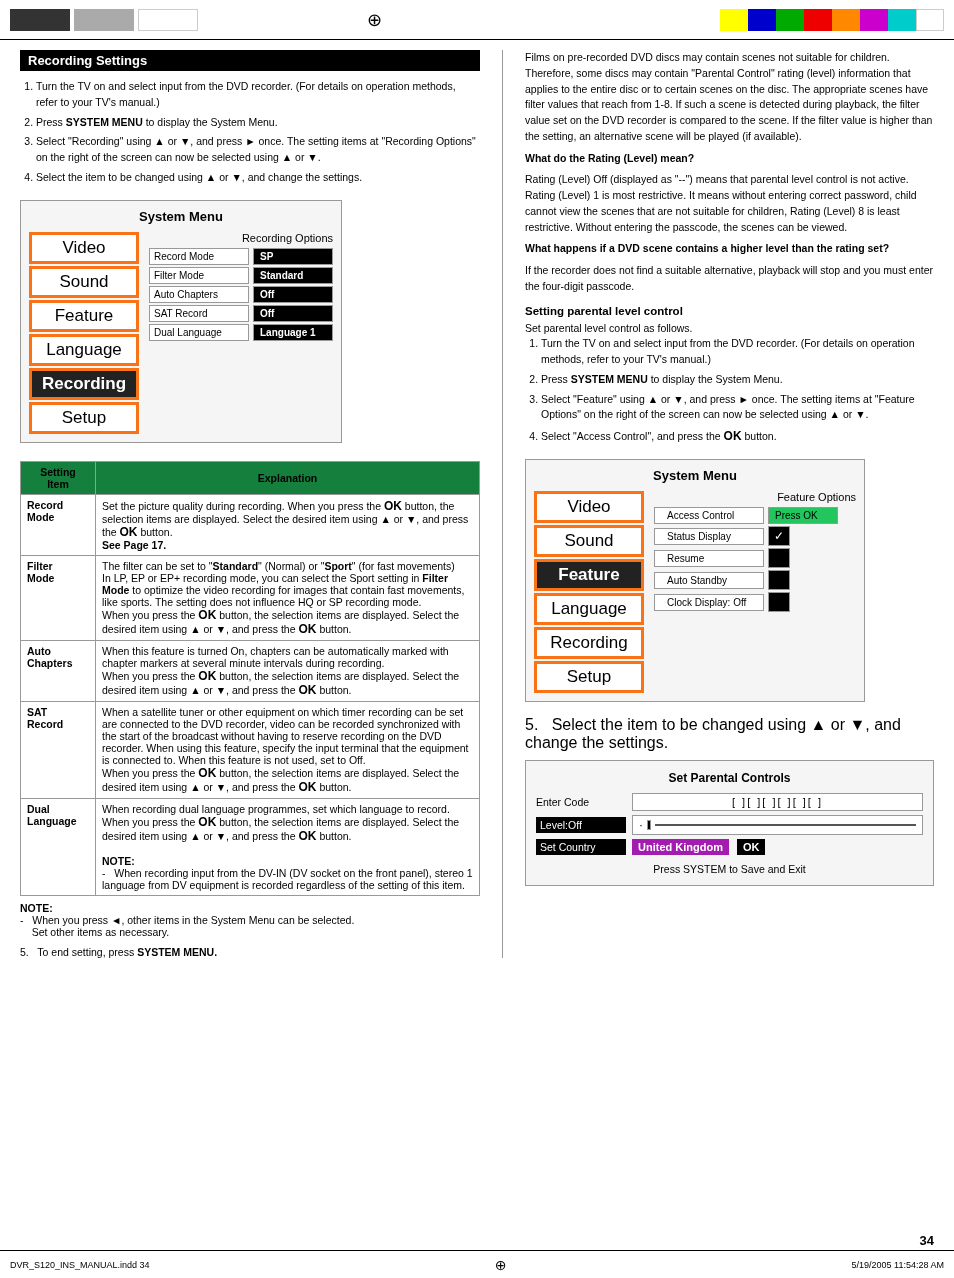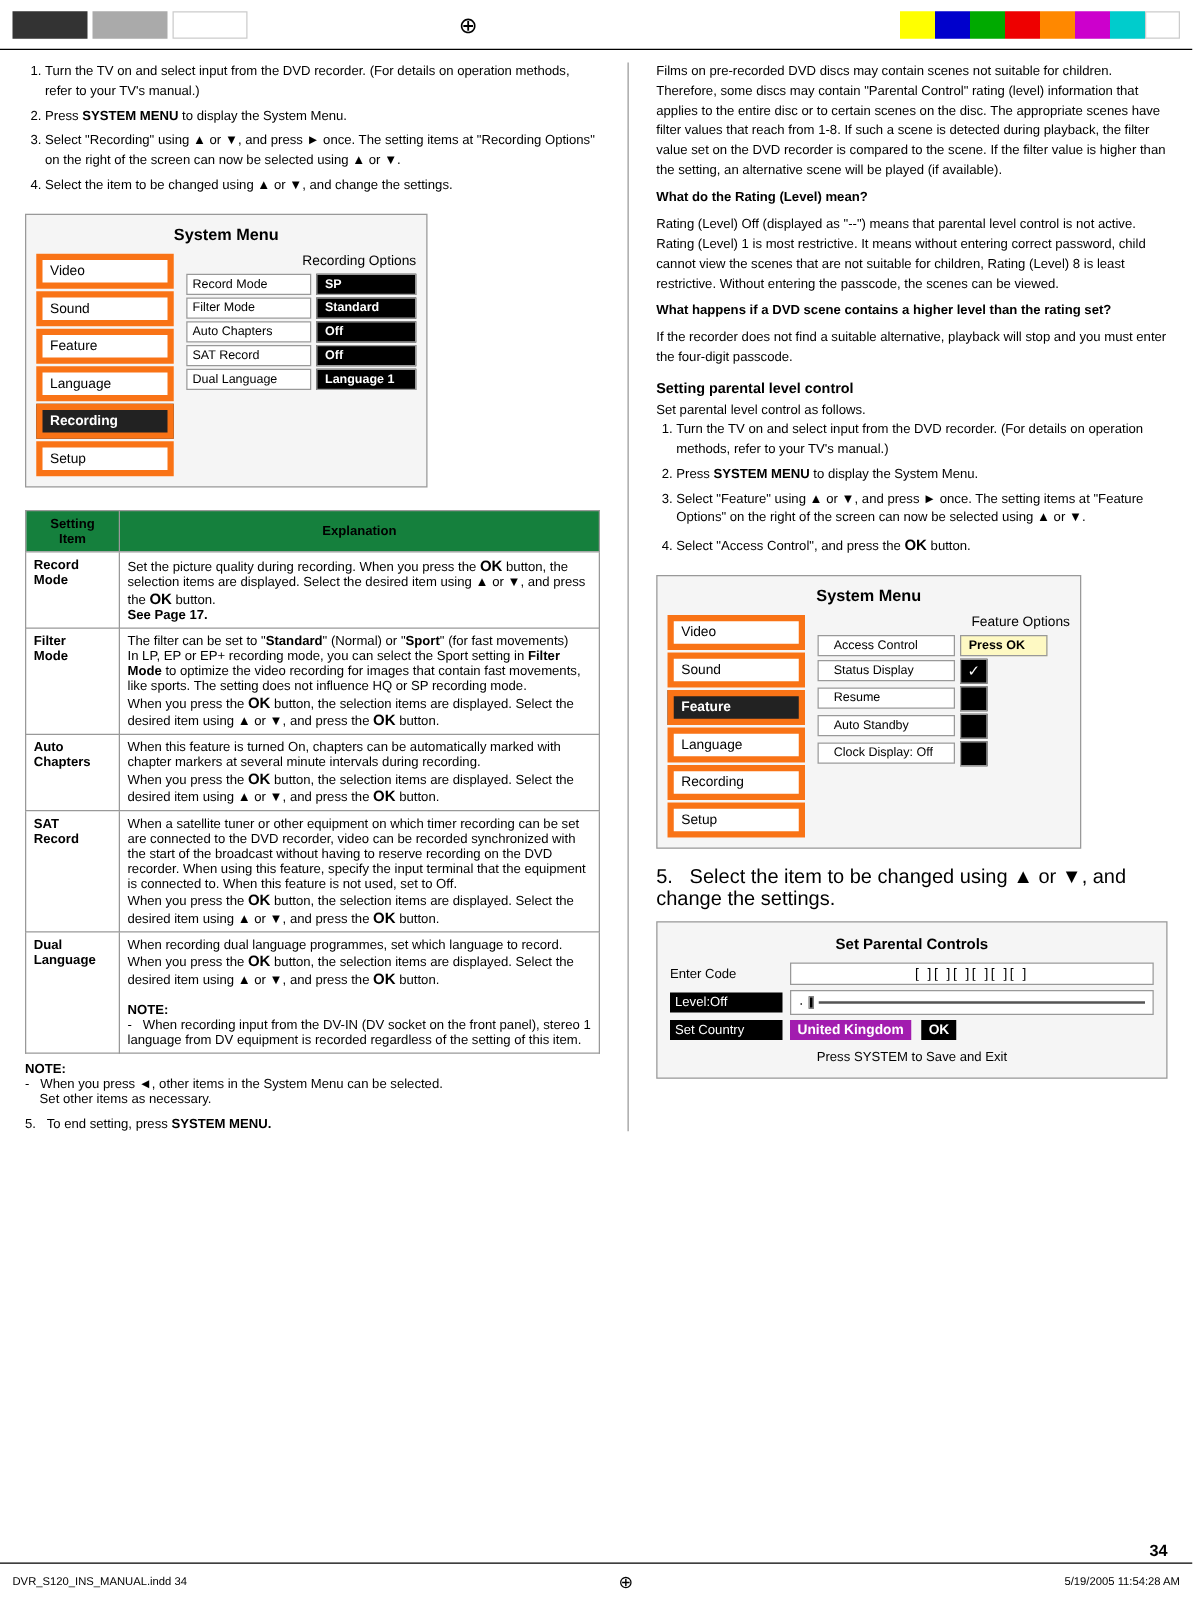--- a/index.html
+++ b/index.html
@@ -122,23 +122,24 @@
       display: flex;
       gap: 0;
     }
     .menu-items-col {
       display: flex;
       flex-direction: column;
       gap: 2px;
       width: 110px;
     }
     .menu-item {
-      border: 5px solid #f97316;
+      border: 3px solid #f97316;
       padding: 3px 6px;
-      font-size: 11px;
+      text-align: center;
+      font-size: 17px;
       background: #fff;
       cursor: pointer;
     }
     .menu-item.selected {
       background: #222;
       color: #fff;
       font-weight: bold;
     }
 
     
@@ -335,20 +336,21 @@
     <div class="color-block" style="background:#c0c;"></div>
     <div class="color-block" style="background:#0cc;"></div>
     <div class="color-block" style="background:#fff;border:1px solid #ccc;"></div>
   </div>
 </div>
 
 <div class="main-content">
 
   <div class="left-col">
 
+    <div class="section-header">Recording Settings</div>
 
     <div class="body-text">
       <ol>
         <li>Turn the TV on and select input from the DVD recorder. (For details on operation methods, refer to your TV's manual.)</li>
         <li>Press <span class="bold">SYSTEM MENU</span> to display the System Menu.</li>
         <li>Select "Recording" using ▲ or ▼, and press ► once. The setting items at "Recording Options" on the right of the screen can now be selected using ▲ or ▼.</li>
         <li>Select the item to be changed using ▲ or ▼, and change the settings.</li>
       </ol>
     </div>
 
@@ -482,21 +484,21 @@
           <div class="menu-item selected">Feature</div>
           <div class="menu-item">Language</div>
           <div class="menu-item">Recording</div>
           <div class="menu-item">Setup</div>
         </div>
         <div class="feature-options-panel">
           <div class="options-title">Feature Options</div>
 
           <div class="feature-option-row">
             <div class="feature-label">Access Control</div>
-            <div style="border:1px solid #999; background:#fef9c3; padding:2px 6px; font-size:10px; min-width:70px;font-weight:bold;">Press OK</div>
+            <div style="border:1px solid #999; background:#22c55e; padding:2px 6px; font-size:10px; min-width:70px;">Press OK</div>
           </div>
 
           <div class="feature-option-row">
             <div class="feature-label">Status Display</div>
             <div style="border:1px solid #999; background:#000; color:#fff; padding:2px 4px; width:22px; text-align:center; font-size:12px;">✓</div>
           </div>
 
           <div class="feature-option-row">
             <div class="feature-label">Resume</div>
             <div style="border:1px solid #999; background:#000; color:#000; padding:2px 4px; width:22px; text-align:center; font-size:12px;">&nbsp;</div>

